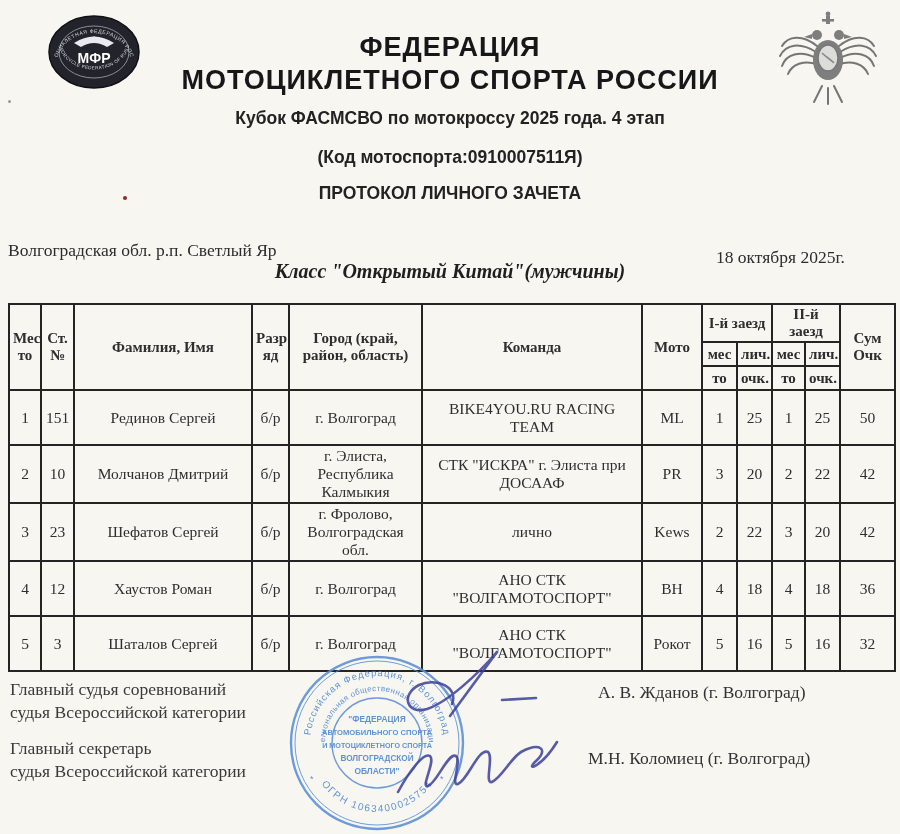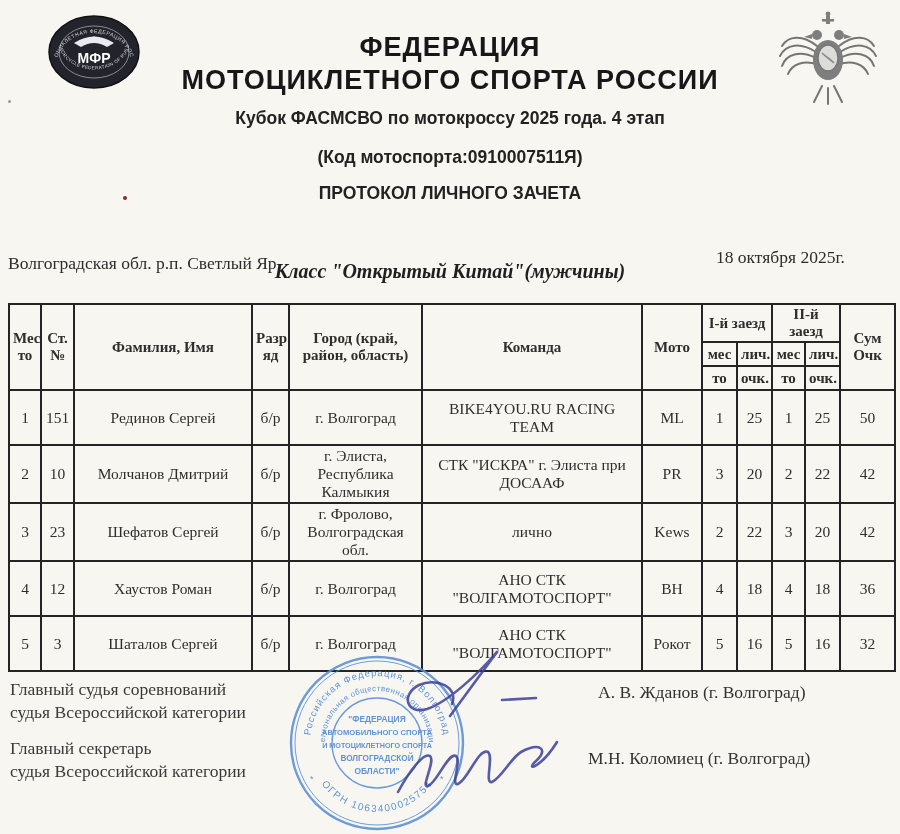--- a/index.html
+++ b/index.html
@@ -13,21 +13,21 @@
   }
   .abs { position:absolute; }
   .ctr { width:100%; text-align:center; }
   .sans { font-family:"Liberation Sans", sans-serif; }
 
   .org-title { top:31px; font-weight:bold; font-size:27px; letter-spacing:1px; color:#17171a; line-height:33px; }
   .event-title { top:108px; font-weight:bold; font-size:17.5px; color:#222; }
   .sport-code  { top:147px; font-weight:bold; font-size:17.5px; color:#222; }
   .protocol-title { top:183px; font-weight:bold; font-size:17.5px; color:#222; }
 
-  .location { top:240px; left:8px; font-size:17.5px;margin-top:13px; }
+  .location { top:240px; left:8px; font-size:17.5px; }
   .date { top:247px; right:55px; font-size:17.5px; }
   .class-title { top:260px; font-size:20px; font-weight:bold; font-style:italic; color:#1f1f1f; }
 
   table.results { position:absolute; left:8px; top:303px; border-collapse:collapse; table-layout:fixed; width:886px; background:transparent; }
   table.results th, table.results td {
     border:2px solid #242424;
     font-size:15.5px;
     text-align:center;
     vertical-align:middle;
     padding:1px 3px;

